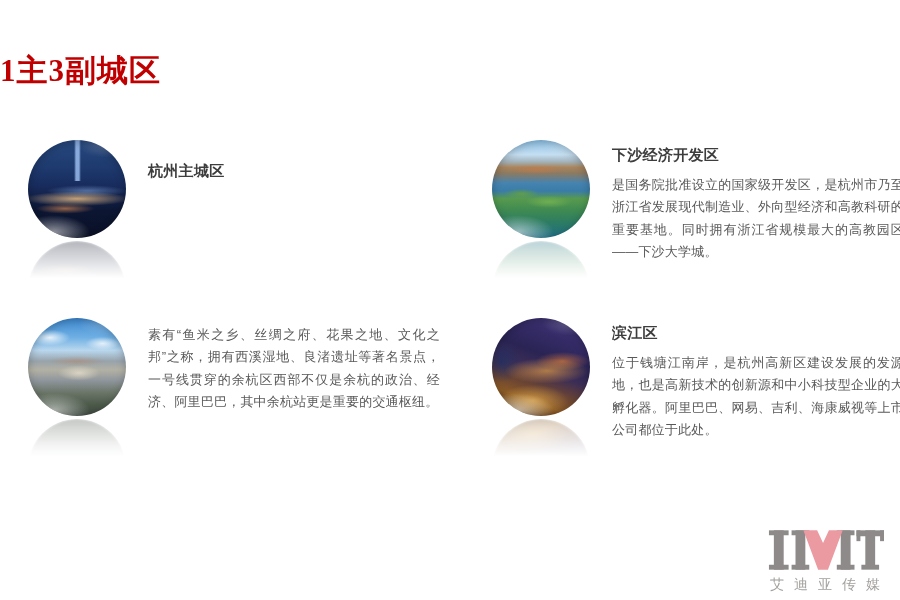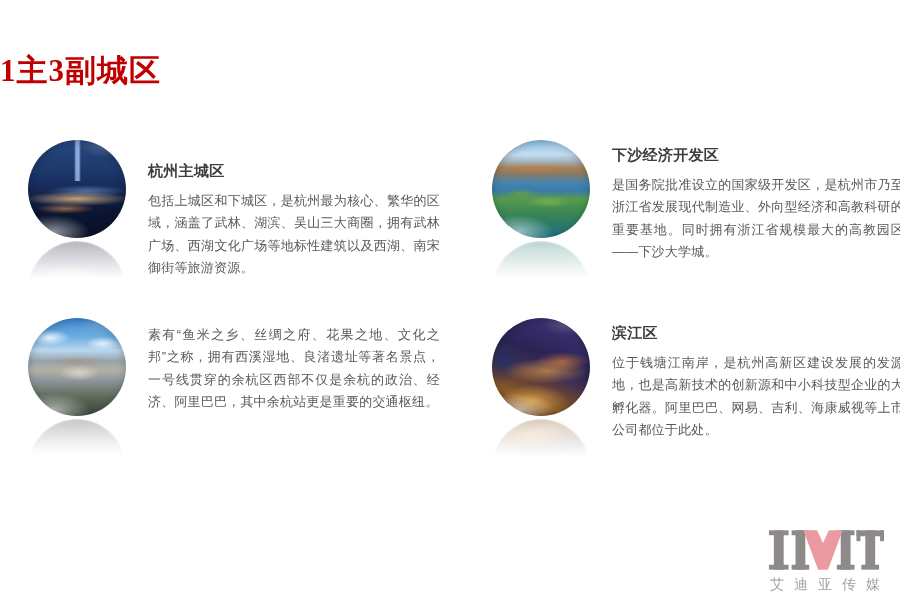--- a/index.html
+++ b/index.html
@@ -88,21 +88,20 @@
 
   <div class="page-title">1主3副城区</div>
 
   <div class="section s1">
     <div class="photo-wrap">
       <div class="photo c1" title="hangzhou-main-district-night-skyline-photo"></div>
       <div class="reflection c1"></div>
     </div>
     <div class="text-block">
       <h3 class="section-heading">杭州主城区</h3>
-      <p class="section-body">包括上城区和下城区，是杭州最为核心、繁华的区域，涵盖了武林、湖滨、吴山三大商圈，拥有武林广场、西湖文化广场等地标性建筑以及西湖、南宋御街等旅游资源。</p>
     </div>
   </div>
 
   <div class="section s2">
     <div class="photo-wrap">
       <div class="photo c2" title="xiasha-lake-park-aerial-photo"></div>
       <div class="reflection c2"></div>
     </div>
     <div class="text-block">
       <h3 class="section-heading">下沙经济开发区</h3>

